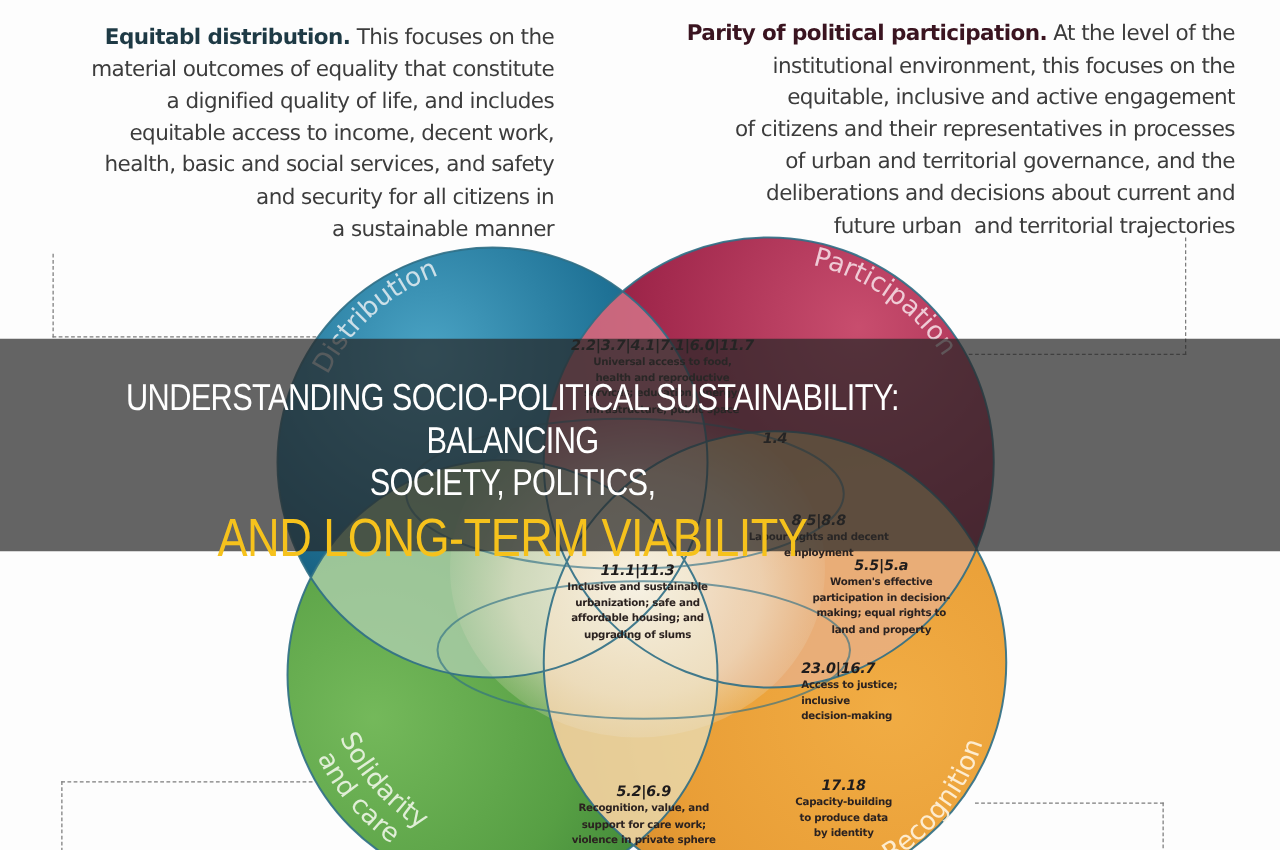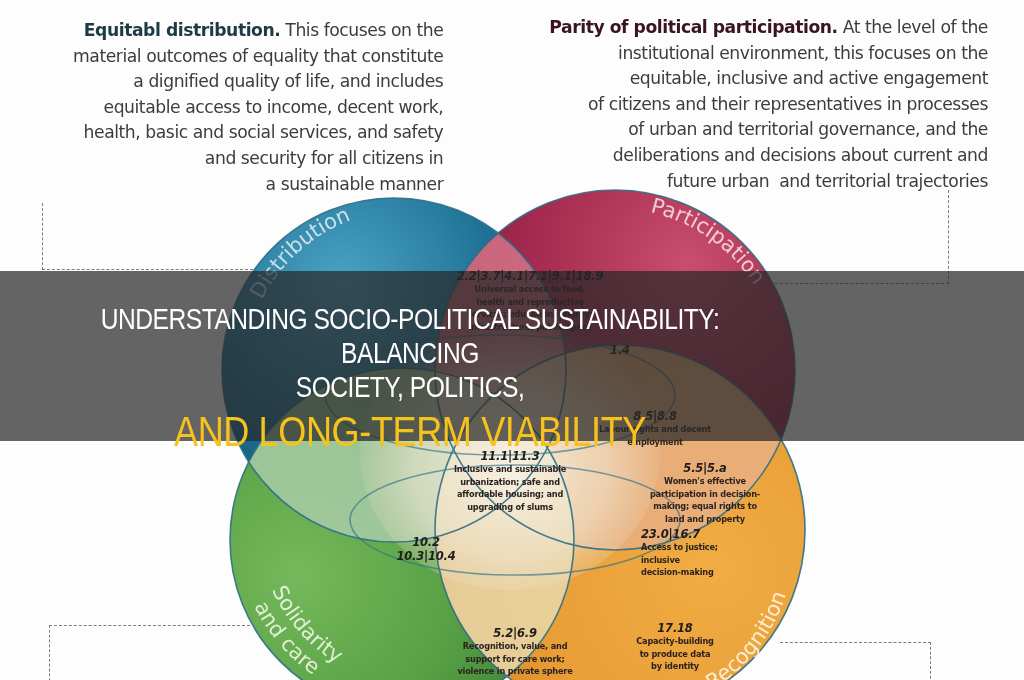--- a/index.html
+++ b/index.html
@@ -122,47 +122,46 @@
     </text>
     <text font-family="DejaVu Sans, sans-serif" font-size="21" fill="#eef6e6" opacity="0.9">
       <textPath href="#arcSol2">and care</textPath>
     </text>
     <text font-family="DejaVu Sans, sans-serif" font-size="21" fill="#fff4e0" opacity="0.9">
       <textPath href="#arcRec">Recognition</textPath>
     </text>
   </svg>
 
   <div class="lbl" style="left:425px; top:244px; width:210px;">
-    <span class="code">2.2|3.7|4.1|7.1|9.1|18.9</span><span>Universal access to food,
+    <span class="code">2.2|3.7|4.1|7.1|6.0|11.7</span><span>Universal access to food,
 health and reproductive
 services; education, energy;
 infrastructure; public space</span>
   </div>
   <div class="lbl" style="left:555px; top:318px; width:130px;">
     <span class="code">1.4</span>
   </div>
   <div class="lbl" style="left:590px; top:384px; width:130px;">
     <span class="code">8.5|8.8</span><span>Labour rights and decent
 employment</span>
   </div>
   <div class="lbl" style="left:440px; top:424px; width:140px;">
     <span class="code">11.1|11.3</span><span>Inclusive and sustainable
 urbanization; safe and
 affordable housing; and
 upgrading of slums</span>
   </div>
-  <div class="lbl" style="left:640px; top:436px; width:130px;">
+  <div class="lbl" style="left:640px; top:420px; width:130px;">
     <span class="code">5.5|5.a</span><span>Women's effective
 participation in decision-
 making; equal rights to
 land and property</span>
   </div>
   <div class="lbl" style="left:376px; top:510px; width:100px;">
-    <span class="code" style="white-space:pre;">10.2
-10.3|10.4</span>
+    
   </div>
   <div class="lbl left" style="left:641px; top:502px; width:110px;">
     <span class="code">23.0|16.7</span><span>Access to justice;
 inclusive
 decision-making</span>
   </div>
   <div class="lbl" style="left:440px; top:601px; width:150px;">
     <span class="code">5.2|6.9</span><span>Recognition, value, and
 support for care work;
 violence in private sphere</span>

